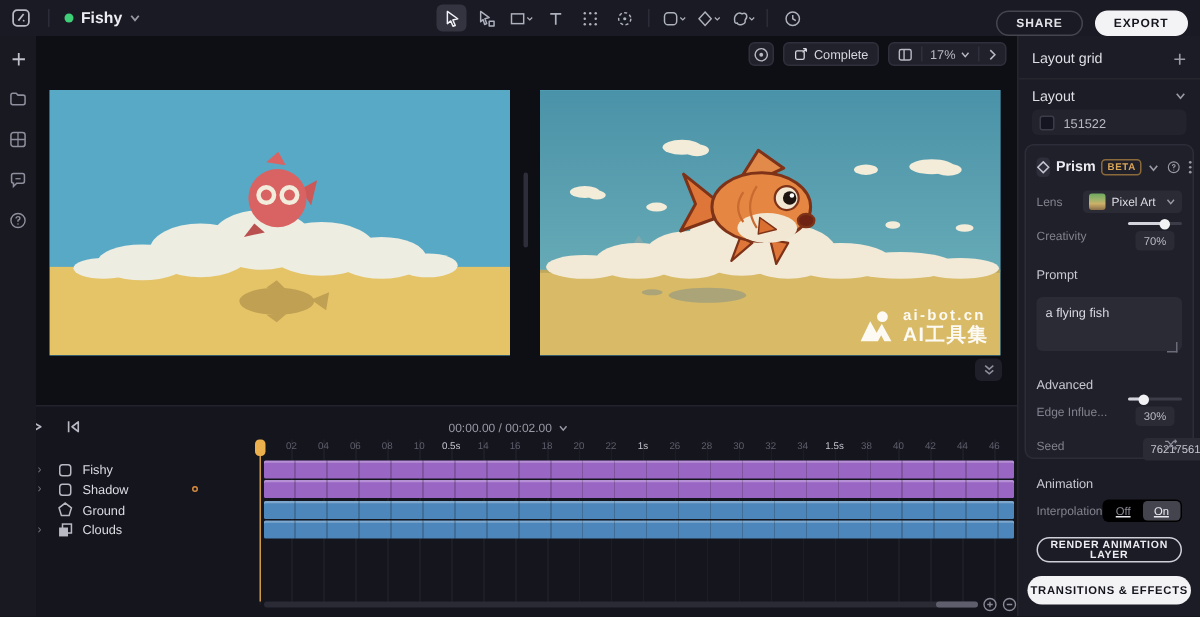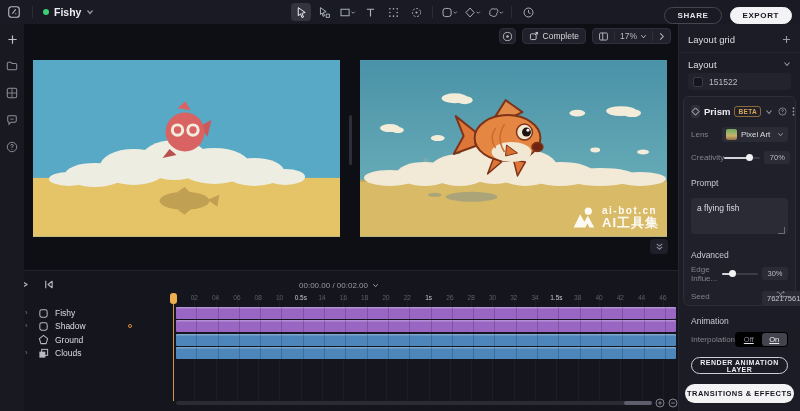--- a/index.html
+++ b/index.html
@@ -84,21 +84,21 @@
     border:1px solid #8a6a3a; border-radius:3px; padding:1px 3px; }
   .pc-hicons { margin-left:auto; display:flex; align-items:center; gap:5px; color:#9a9aa6; }
   .pc-row { display:flex; align-items:center; justify-content:space-between; margin-top:8px; height:15px; }
   .pc-label { font-size:8px; color:#82828e; }
   .pc-label.bright { font-size:8.5px; color:#c9c9d2; }
   .dropdown { width:66px; height:15px; background:#2b2b36; border-radius:3px; display:flex;
     align-items:center; gap:4px; padding:0 4px; cursor:pointer; }
   .lens-thumb { width:11px; height:11px; border-radius:2px;
     background:linear-gradient(180deg,#6fa95f 0%,#9fb46a 38%,#cdb069 62%,#8a6f4a 100%); }
   .dd-val { font-size:8px; color:#dcdce3; flex:1; }
-  .slider-wrap { display:flex; align-items:center; gap:4px; }
+  .slider-wrap { display:flex; align-items:center; gap:4px;flex-direction:column; }
   .slider { position:relative; width:36px; height:2px; background:#3c3c49; border-radius:2px; cursor:pointer; }
   .slider .fill { position:absolute; left:0; top:0; height:2px; background:#d3d3dc; border-radius:2px; }
   .slider .thumb { position:absolute; top:-2.5px; right:-3px; width:7px; height:7px; border-radius:50%;
     background:#f2f2f5; }
   .valbox { width:26px; height:13px; background:#2b2b36; border-radius:3px; font-size:7.5px;
     color:#b9b9c4; display:flex; align-items:center; justify-content:center; }
   .prompt-box { margin-top:4px; width:100%; height:36px; background:#2b2b36; border:none; resize:none;
     border-radius:4px; color:#d9d9e2; font-size:8.5px; padding:5px 6px;
     font-family:"Liberation Sans", sans-serif; position:relative; }
   .prompt-wrap { position:relative; margin-top:4px; }

